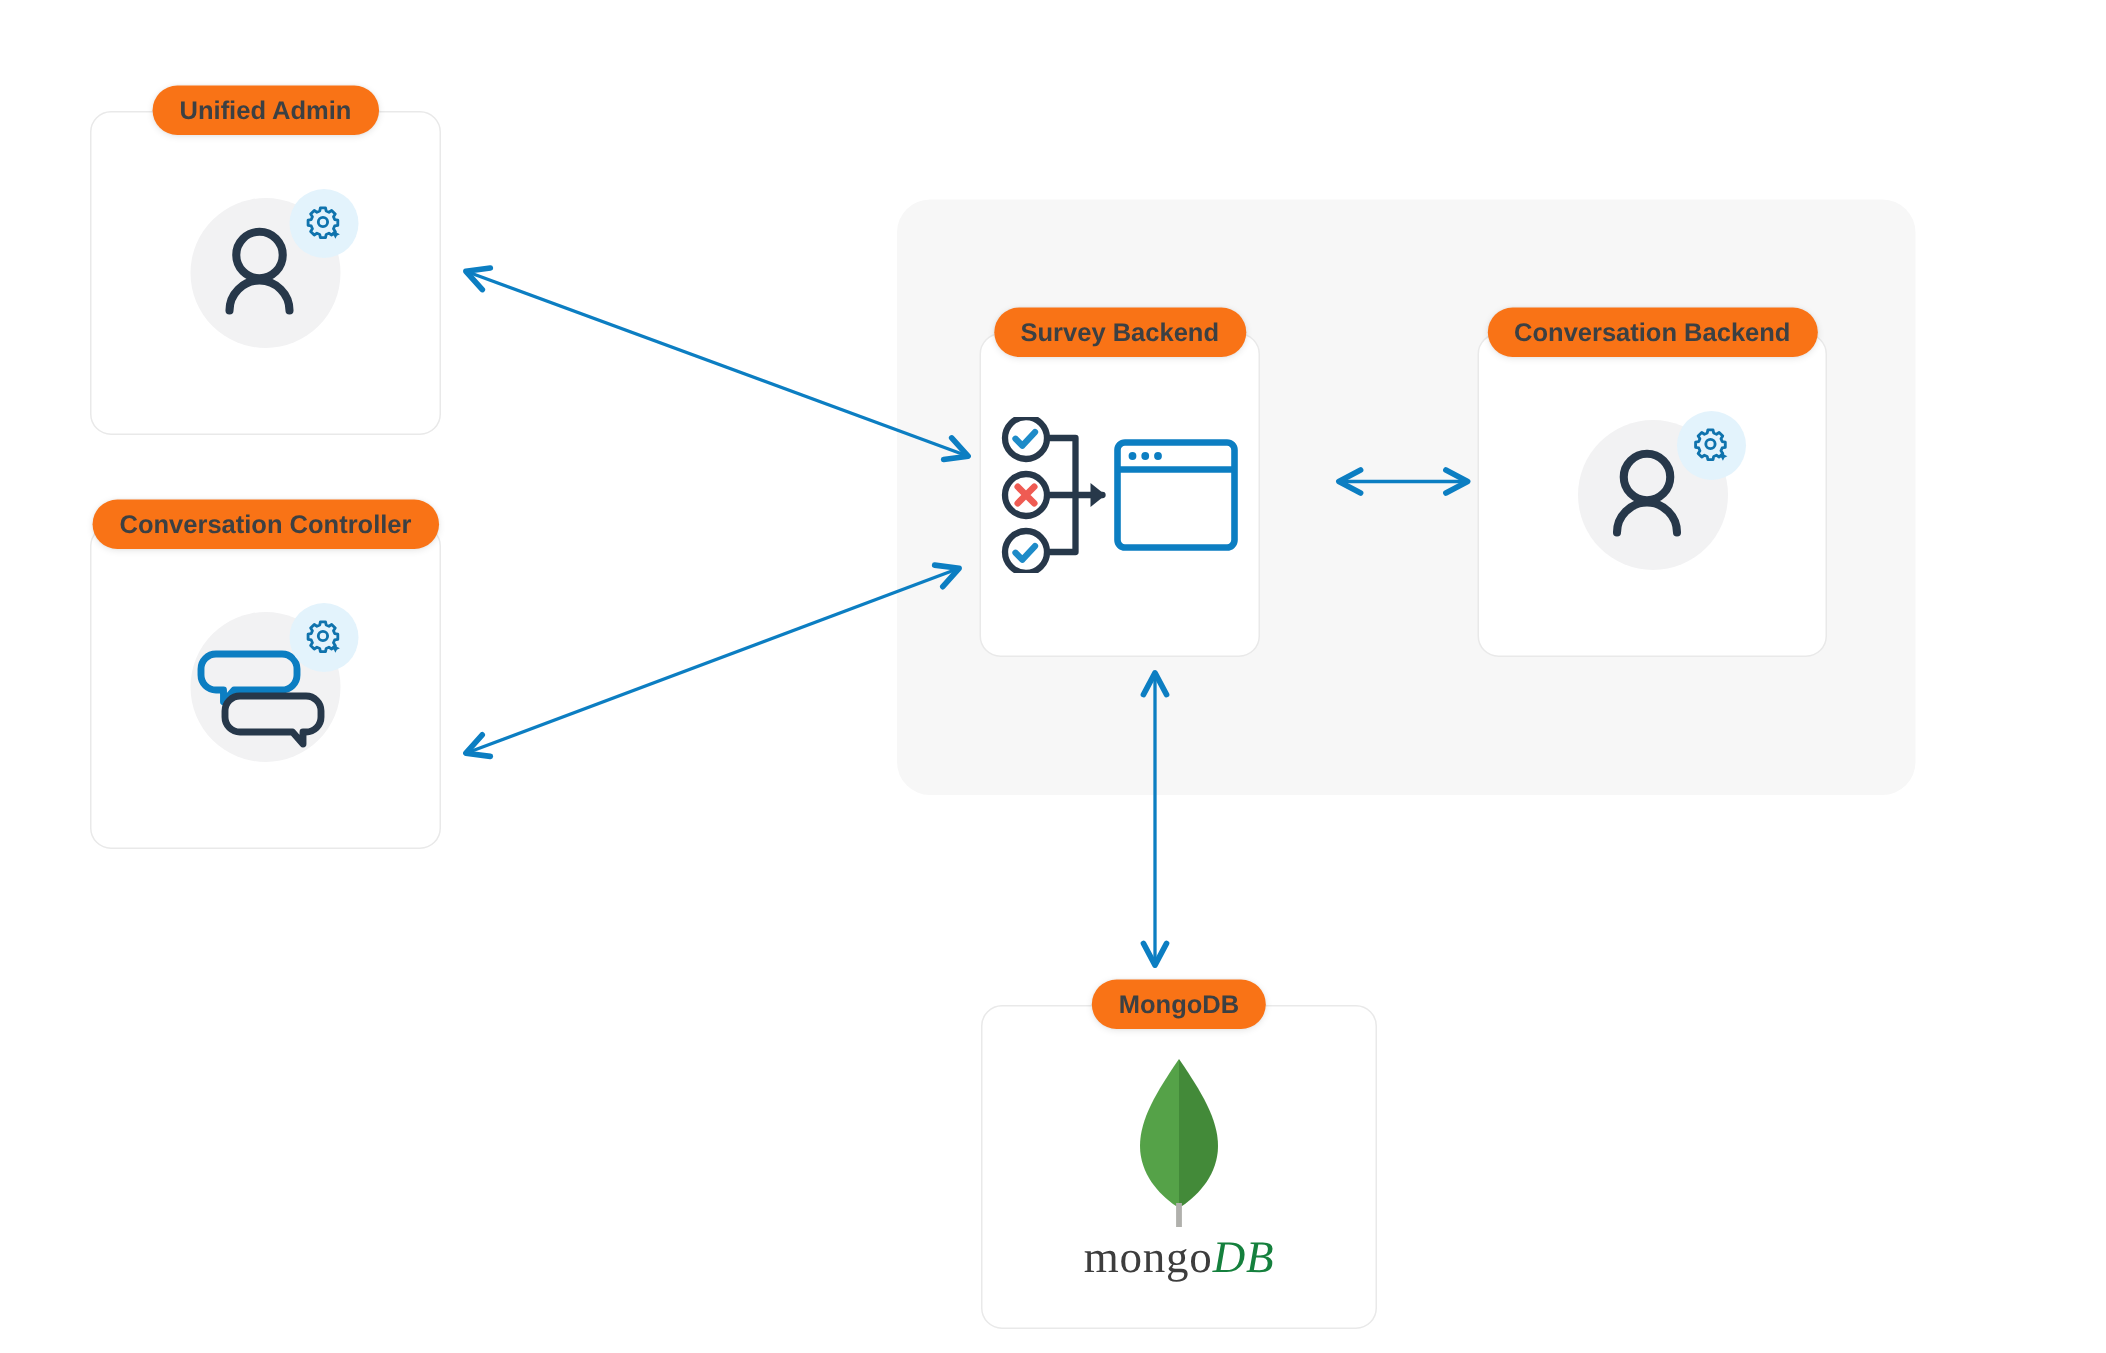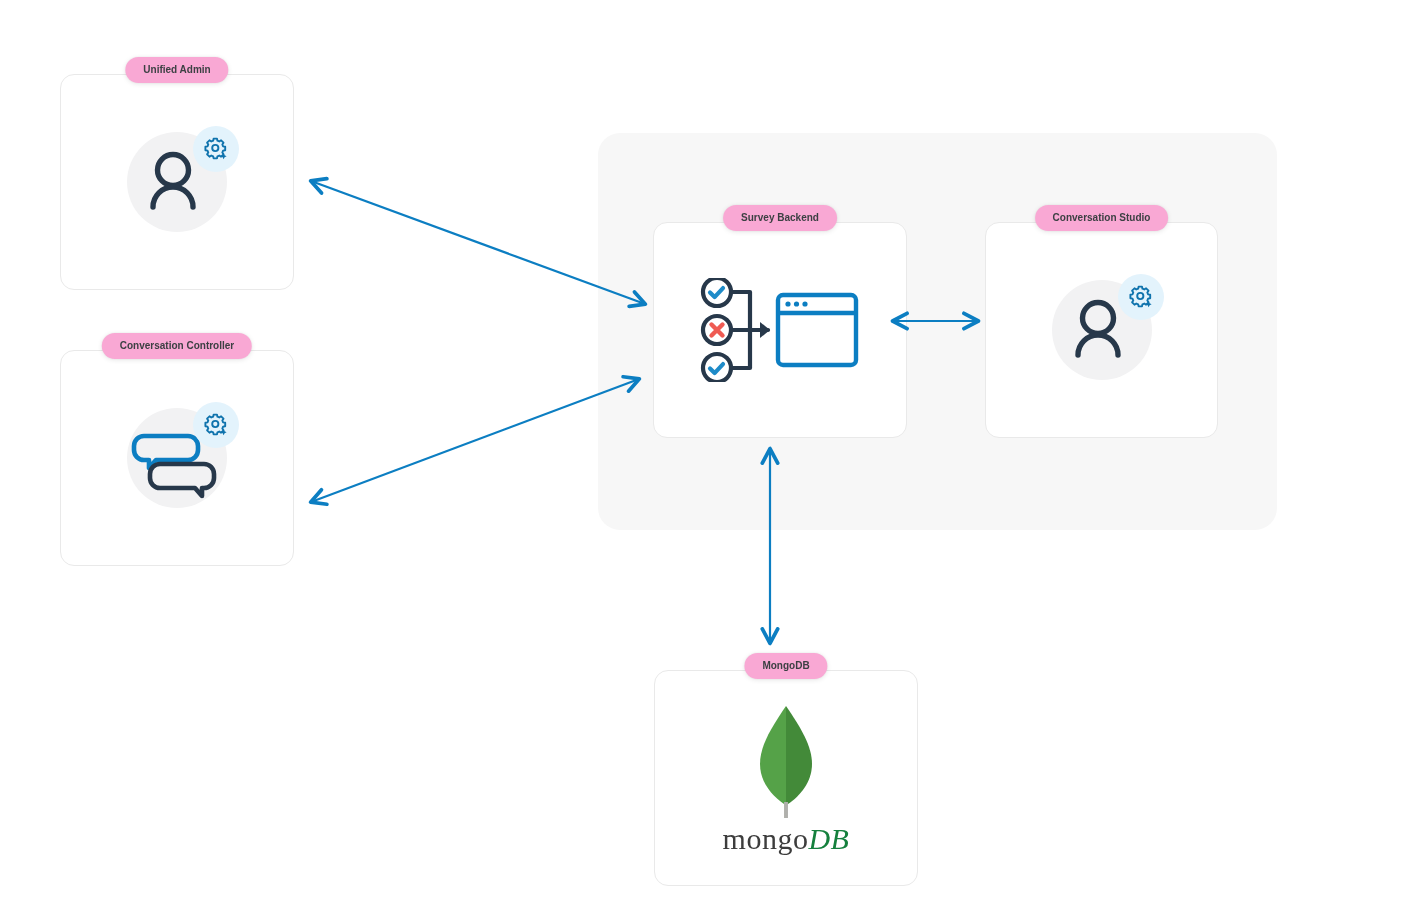--- a/index.html
+++ b/index.html
@@ -32,24 +32,24 @@
     align-items: center;
     justify-content: center;
   }
 
   
   .pill {
     position: absolute;
     top: -18px;
     left: 50%;
     transform: translateX(-50%);
-    background: #f9a8d4;
+    background: #f97316;
     border-radius: 18px;
     padding: 8px 18px;
-    font-size: 10px;
+    font-size: 17px;
     font-weight: bold;
     color: #3c4043;
     white-space: nowrap;
     box-shadow: 0 1px 5px rgba(0,0,0,0.10), 0 0 0 1px rgba(0,0,0,0.015);
     line-height: 1;
     z-index: 5;
   }
 
   
   .avatar-wrap { position: relative; width: 100px; height: 100px; }
@@ -162,21 +162,21 @@
               <path d="M10.6,2.6 h3.4 l0.45,2.1 1.85,0.78 1.8,-1.18 2.4,2.4 -1.18,1.8 0.78,1.85 2.1,0.45 v3.4 l-2.1,0.45 -0.78,1.85 1.18,1.8 -2.4,2.4 -1.8,-1.18 -1.85,0.78 -0.45,2.1 h-3.4 l-0.45,-2.1 -1.85,-0.78 -1.8,1.18 -2.4,-2.4 1.18,-1.8 -0.78,-1.85 -2.1,-0.45 v-3.4 l2.1,-0.45 0.78,-1.85 -1.18,-1.8 2.4,-2.4 1.8,1.18 1.85,-0.78 z"></path>
               <circle cx="12.3" cy="12" r="3.1"></circle>
             </g>
             <path d="M20.6,17.2 l1.0,2.0 2.0,1.0 -2.0,1.0 -1.0,2.0 -1.0,-2.0 -2.0,-1.0 2.0,-1.0 z" fill="#0f73ad"></path>
           </svg>
         </div>
       </div>
     </div>
   </div>
 
-  <div class="node" style="left:653px; top:222px; width:254px; height:216px;text-align:right;">
+  <div class="node" style="left:653px; top:222px; width:187px; height:216px;text-align:right;">
     <div class="pill">Survey Backend</div>
     <div class="node-body">
       <svg width="160" height="104" viewBox="0 0 160 104">
 
         <g fill="none" stroke="#27384a" stroke-width="4.2" stroke-linecap="round" stroke-linejoin="round">
           <path d="M32,14 h18 v38"></path>
           <path d="M32,90 h18 v-38"></path>
           <path d="M32,52 h36"></path>
         </g>
 
@@ -196,21 +196,21 @@
           <path d="M78,35 h78" stroke="#0c7ec2" stroke-width="4.4"></path>
           <circle cx="88" cy="26" r="2.6" fill="#0c7ec2"></circle>
           <circle cx="96.5" cy="26" r="2.6" fill="#0c7ec2"></circle>
           <circle cx="105" cy="26" r="2.6" fill="#0c7ec2"></circle>
         </g>
       </svg>
     </div>
   </div>
 
   <div class="node" style="left:985px; top:222px; width:233px; height:216px;">
-    <div class="pill">Conversation Studio</div>
+    <div class="pill">Conversation Backend</div>
     <div class="node-body">
       <div class="avatar-wrap">
         <div class="avatar-disc"></div>
         <svg class="avatar-glyph" viewBox="0 0 100 100">
           <circle cx="46" cy="38" r="15.5" fill="none" stroke="#27384a" stroke-width="5.4"></circle>
           <path d="M26,75 a20,20 0 0 1 40,0" fill="none" stroke="#27384a" stroke-width="5.4" stroke-linecap="round"></path>
         </svg>
         <div class="gear-badge">
           <svg class="svg-icon" width="26" height="26" viewBox="0 0 26 26">
             <g fill="none" stroke="#0f73ad" stroke-width="1.9" stroke-linecap="round" stroke-linejoin="round">

